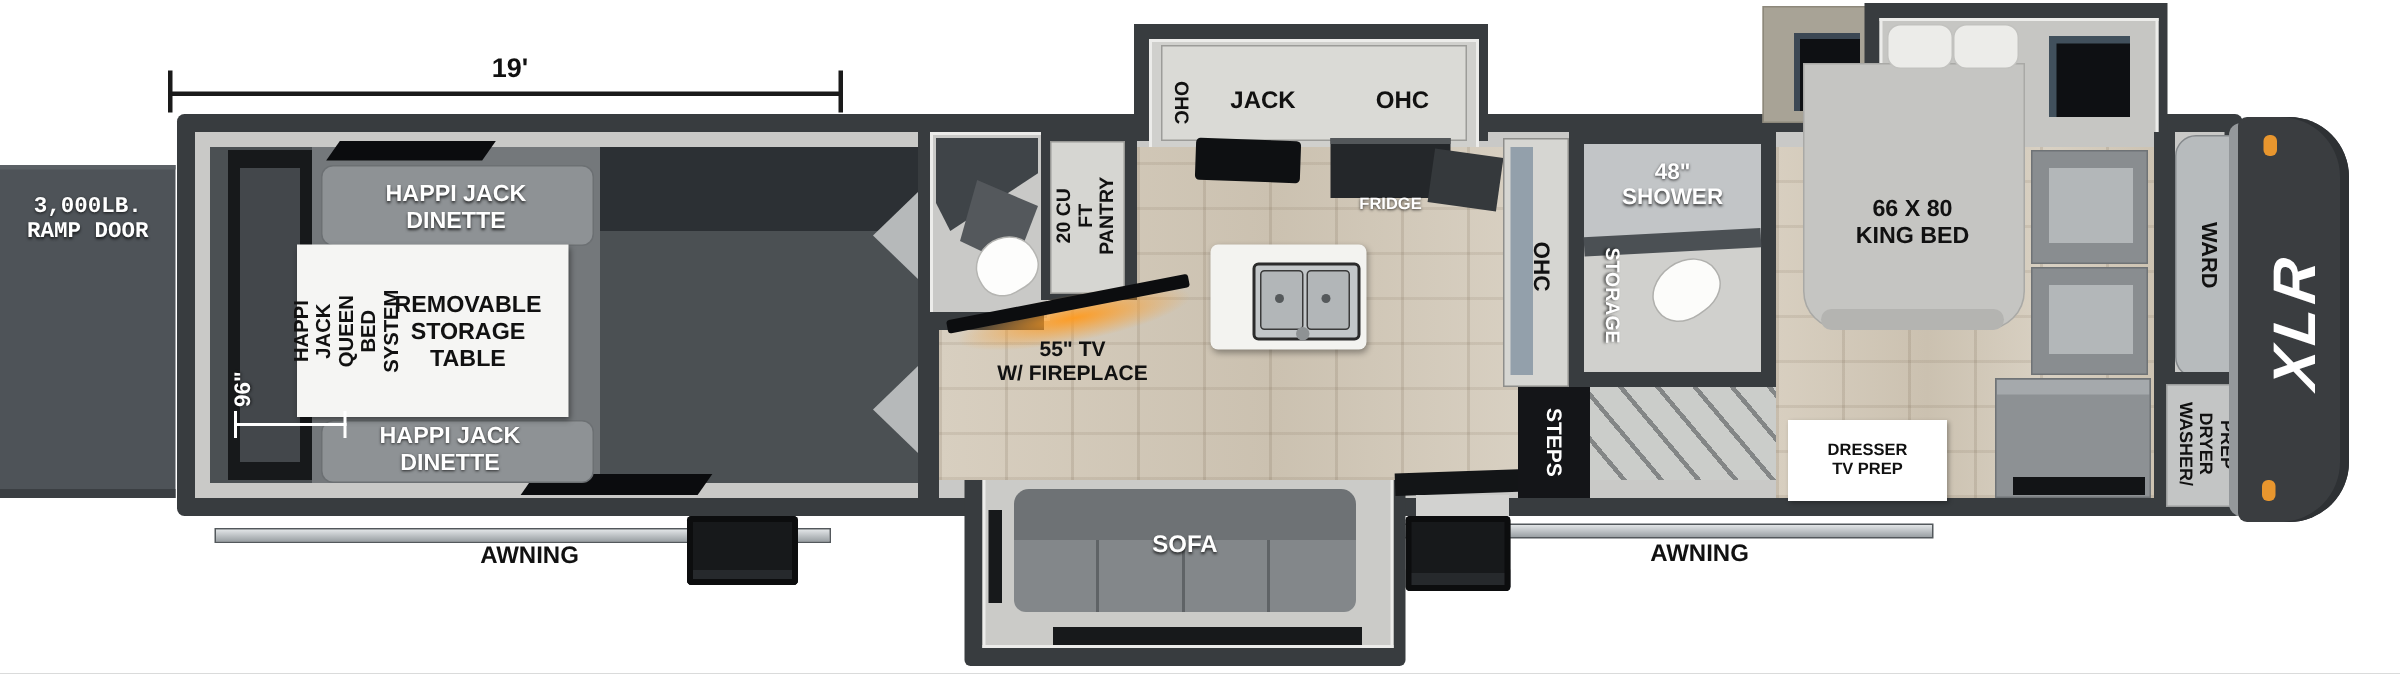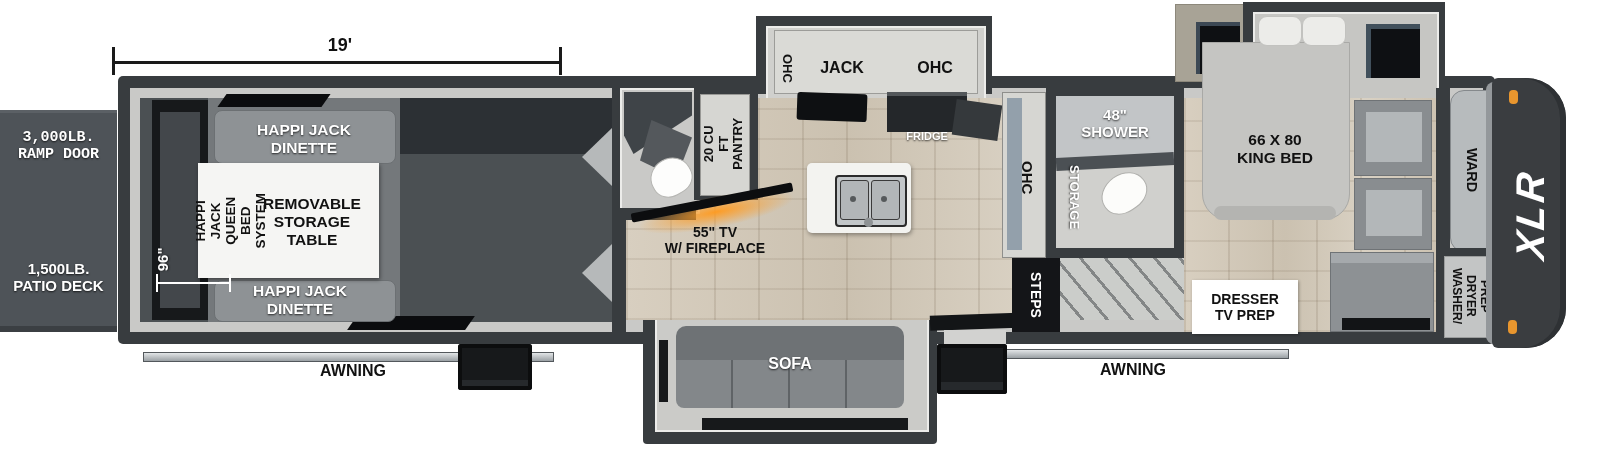--- a/index.html
+++ b/index.html
@@ -30,22 +30,20 @@
 <div id="canvas">
 
   <div class="abs" style="left:113px;top:61px;width:449px;height:3px;background:#1a1a1a;"></div>
   <div class="abs" style="left:112px;top:47px;width:3px;height:28px;background:#1a1a1a;"></div>
   <div class="abs" style="left:559px;top:47px;width:3px;height:28px;background:#1a1a1a;"></div>
   <div class="lbl" style="left:300px;top:32px;width:80px;height:26px;font-size:18px;">19'</div>
 
   <div class="abs" style="left:0;top:110px;width:117px;height:213px;background:#4e5358;border-bottom:6px solid #3b3f43;border-top:3px solid #5b6065;"></div>
   <div class="lbl w" style="left:2px;top:120px;width:113px;height:52px;font-size:15px;font-family:Liberation Mono, monospace;">3,000LB.
 RAMP DOOR</div>
-  <div class="lbl w" style="left:2px;top:251px;width:113px;height:52px;font-size:15px;">1,500LB.
-PATIO DECK</div>
 
   <div class="abs" style="left:143px;top:352px;width:409px;height:8px;background:linear-gradient(180deg,#e2e5e7,#9aa0a4);border:1px solid #53585c;"></div>
   <div class="lbl" style="left:298px;top:360px;width:110px;height:22px;font-size:16px;">AWNING</div>
   <div class="abs" style="left:933px;top:349px;width:354px;height:8px;background:linear-gradient(180deg,#e2e5e7,#9aa0a4);border:1px solid #53585c;"></div>
   <div class="lbl" style="left:1078px;top:359px;width:110px;height:22px;font-size:16px;">AWNING</div>
   <div class="abs blackbox" style="left:458px;top:344px;width:74px;height:46px;border-radius:3px;box-shadow:inset 0 0 0 4px #0c0d0e, inset 0 -10px 0 #26292c;"></div>
   <div class="abs blackbox" style="left:937px;top:344px;width:70px;height:50px;border-radius:3px;box-shadow:inset 0 0 0 4px #0c0d0e, inset 0 -12px 0 #26292c;"></div>
 
   <div class="abs wall" style="left:118px;top:76px;width:1377px;height:268px;border-radius:5px;"></div>
   <div class="abs lining" style="left:130px;top:88px;width:1353px;height:244px;"></div>
@@ -171,21 +169,21 @@
   <div class="abs" style="left:1302px;top:16px;width:42px;height:28px;background:#ecece9;border:1px solid #c2c2bf;border-radius:9px;"></div>
   <div class="lbl" style="left:1212px;top:111px;width:126px;height:44px;font-size:15.5px;margin-top:16px;">66 X 80
 KING BED</div>
   <div class="abs" style="left:1354px;top:100px;width:76px;height:74px;background:#898d90;border:1px solid #6f7376;"></div>
   <div class="abs" style="left:1366px;top:112px;width:56px;height:50px;background:#b3b7b9;"></div>
   <div class="abs" style="left:1354px;top:178px;width:76px;height:70px;background:#898d90;border:1px solid #6f7376;"></div>
   <div class="abs" style="left:1366px;top:190px;width:56px;height:46px;background:#b3b7b9;"></div>
   <div class="abs" style="left:1330px;top:252px;width:102px;height:78px;background:#8d9194;border:1px solid #6f7376;box-shadow:inset 0 10px 0 #a5a9ac;"></div>
   <div class="abs" style="left:1342px;top:318px;width:88px;height:12px;background:#121416;"></div>
   <div class="abs" style="left:1192px;top:280px;width:106px;height:54px;background:#fff;box-shadow:1px 1px 3px rgba(0,0,0,.3);"></div>
-  <div class="lbl" style="left:1192px;top:282px;width:106px;height:50px;font-size:14px;">DRESSER
+  <div class="lbl" style="left:1192px;top:282px;width:106px;height:50px;font-size:11px;">DRESSER
 TV PREP</div>
   <div class="abs wall" style="left:1436px;top:88px;width:14px;height:244px;"></div>
 
   <div class="abs" style="left:1450px;top:90px;width:44px;height:160px;background:#b7bbbd;border:1px solid #85898c;border-radius:14px 0 0 14px;"></div>
   <div class="vwrap" style="left:1450px;top:120px;width:44px;height:100px;">
     <span class="vdown" style="font-size:14.5px;color:#111;">WARD</span>
   </div>
   <div class="abs wall" style="left:1444px;top:248px;width:52px;height:8px;"></div>
   <div class="abs" style="left:1444px;top:256px;width:52px;height:80px;background:#c3c5c5;border:1px solid #9b9d9d;"></div>
   <div class="vwrap" style="left:1444px;top:256px;width:52px;height:80px;">

